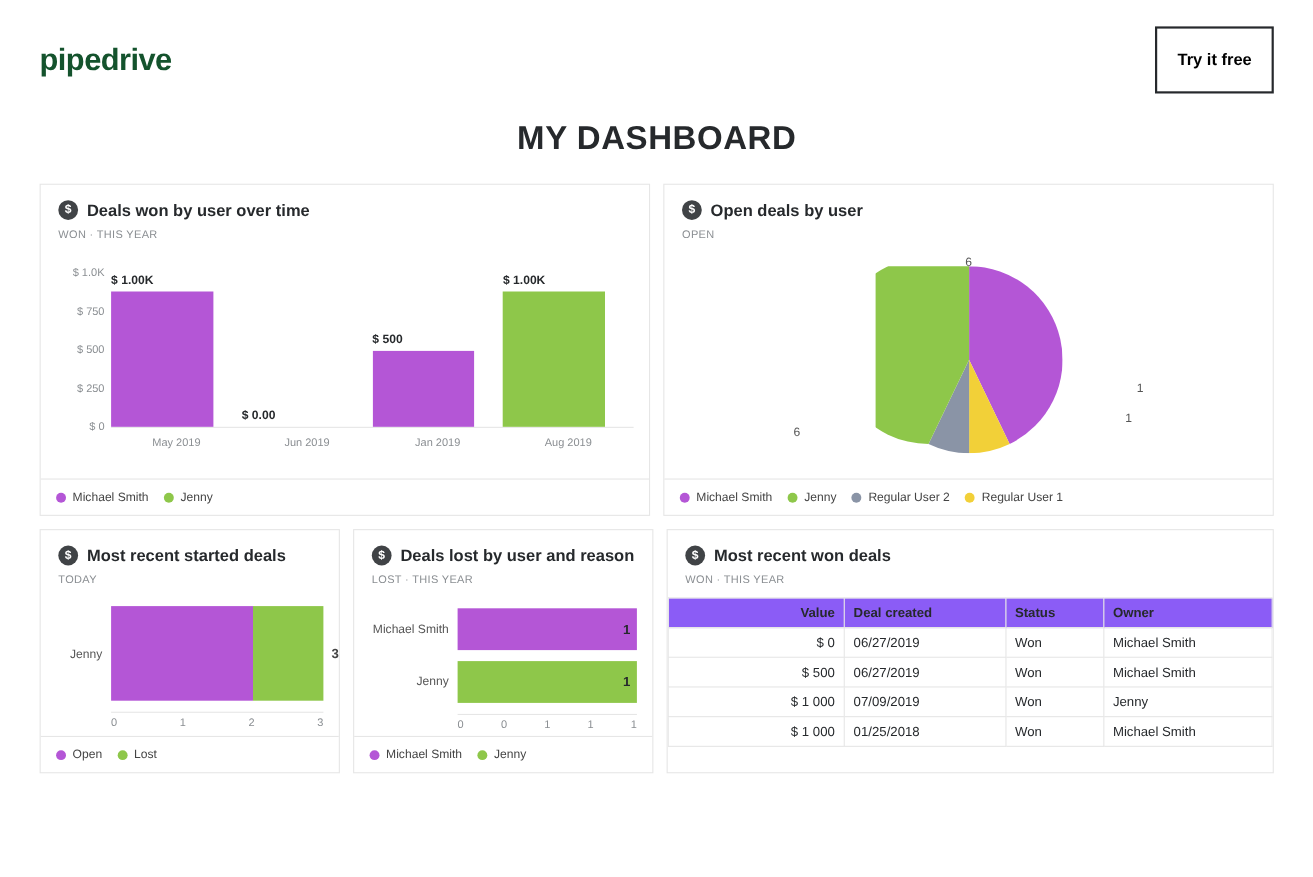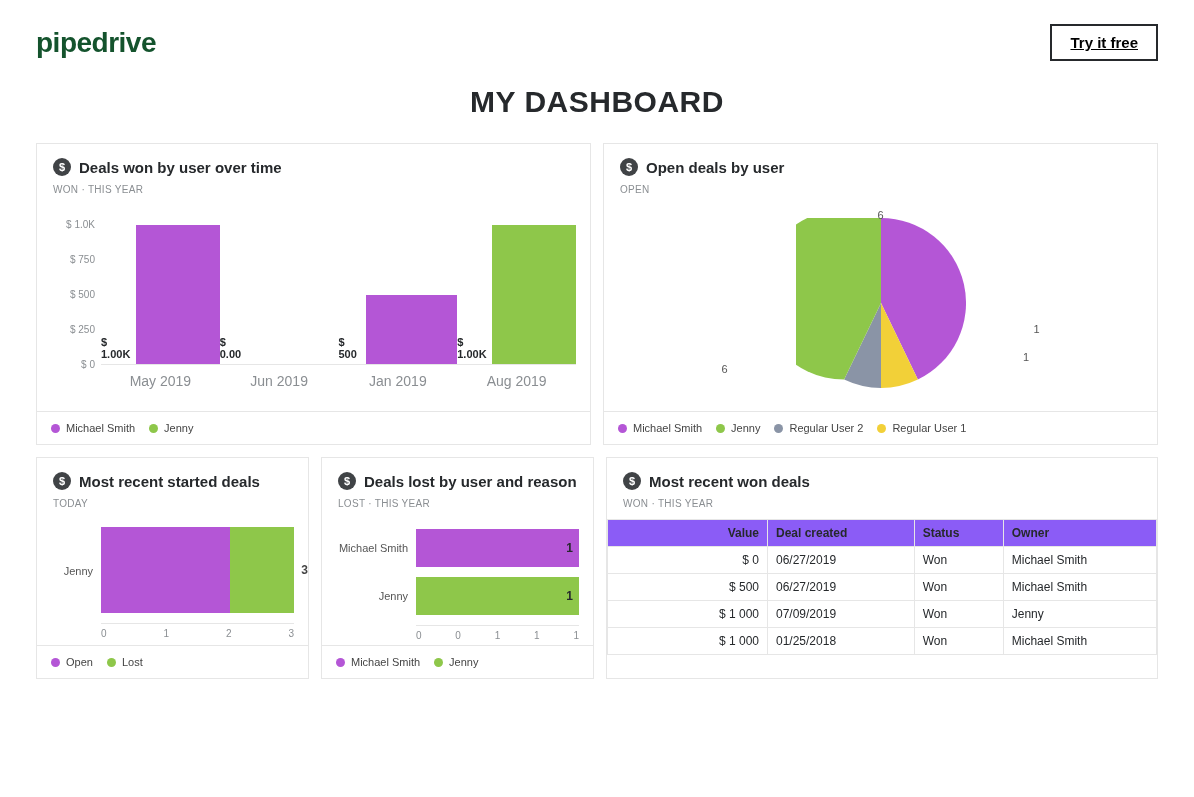--- a/index.html
+++ b/index.html
@@ -19,25 +19,24 @@
   .logo {
     font-size: 28px;
     font-weight: 700;
     letter-spacing: -0.5px;
     font-family: "Arial Black", Arial, sans-serif;
     color: #14532d;
   }
   .try-btn {
     border: 2px solid #26292c;
     background: #fff;
-    padding: 8px 18px;
+    padding: 20px 18px;
     font-size: 15px;
     font-weight: 600;
     cursor: pointer;
-    text-decoration: underline;
   }
   .header {
     text-align: center;
     margin-top: 24px;
   }
   .header h1 {
     margin: 0;
     font-size: 30px;
     font-weight: 900;
     letter-spacing: 0.5px;
@@ -125,36 +124,36 @@
     position: absolute;
     left: 0; top: 0; bottom: 40px;
     width: 50px;
     display: flex; flex-direction: column; justify-content: space-between;
     font-size: 10px; color: #8a8e92;
     text-align: right;
   }
   .y-tick { padding-right: 6px; height:0; line-height:0; }
   .bar-col {
     flex: 1;
-    display: flex; flex-direction: row; align-items: flex-end; justify-content: flex-end;
+    display: flex; flex-direction: column; align-items: flex-start; justify-content: flex-end;
     height: 100%;
     position: relative;
   }
   .bar {
     width: 78%;
   }
   .bar-label-top {
     font-size: 11px; font-weight: 700;
     margin-bottom: 4px;
   }
   .x-labels {
     display: flex; margin-left: 50px;
   }
   .x-label {
-    flex:1; text-align:center; font-size:14px; color:#8a8e92; padding-top:8px;
+    flex:1; text-align:center; font-size:10px; color:#8a8e92; padding-top:8px;
   }
 
   
   .pie-wrap { display:flex; align-items:center; justify-content:center; height:200px; position:relative; }
   .pie svg { width: 170px; height: 170px; }
   .pie-label {
     position: absolute;
     font-size: 11px; color: #555;
   }
 

